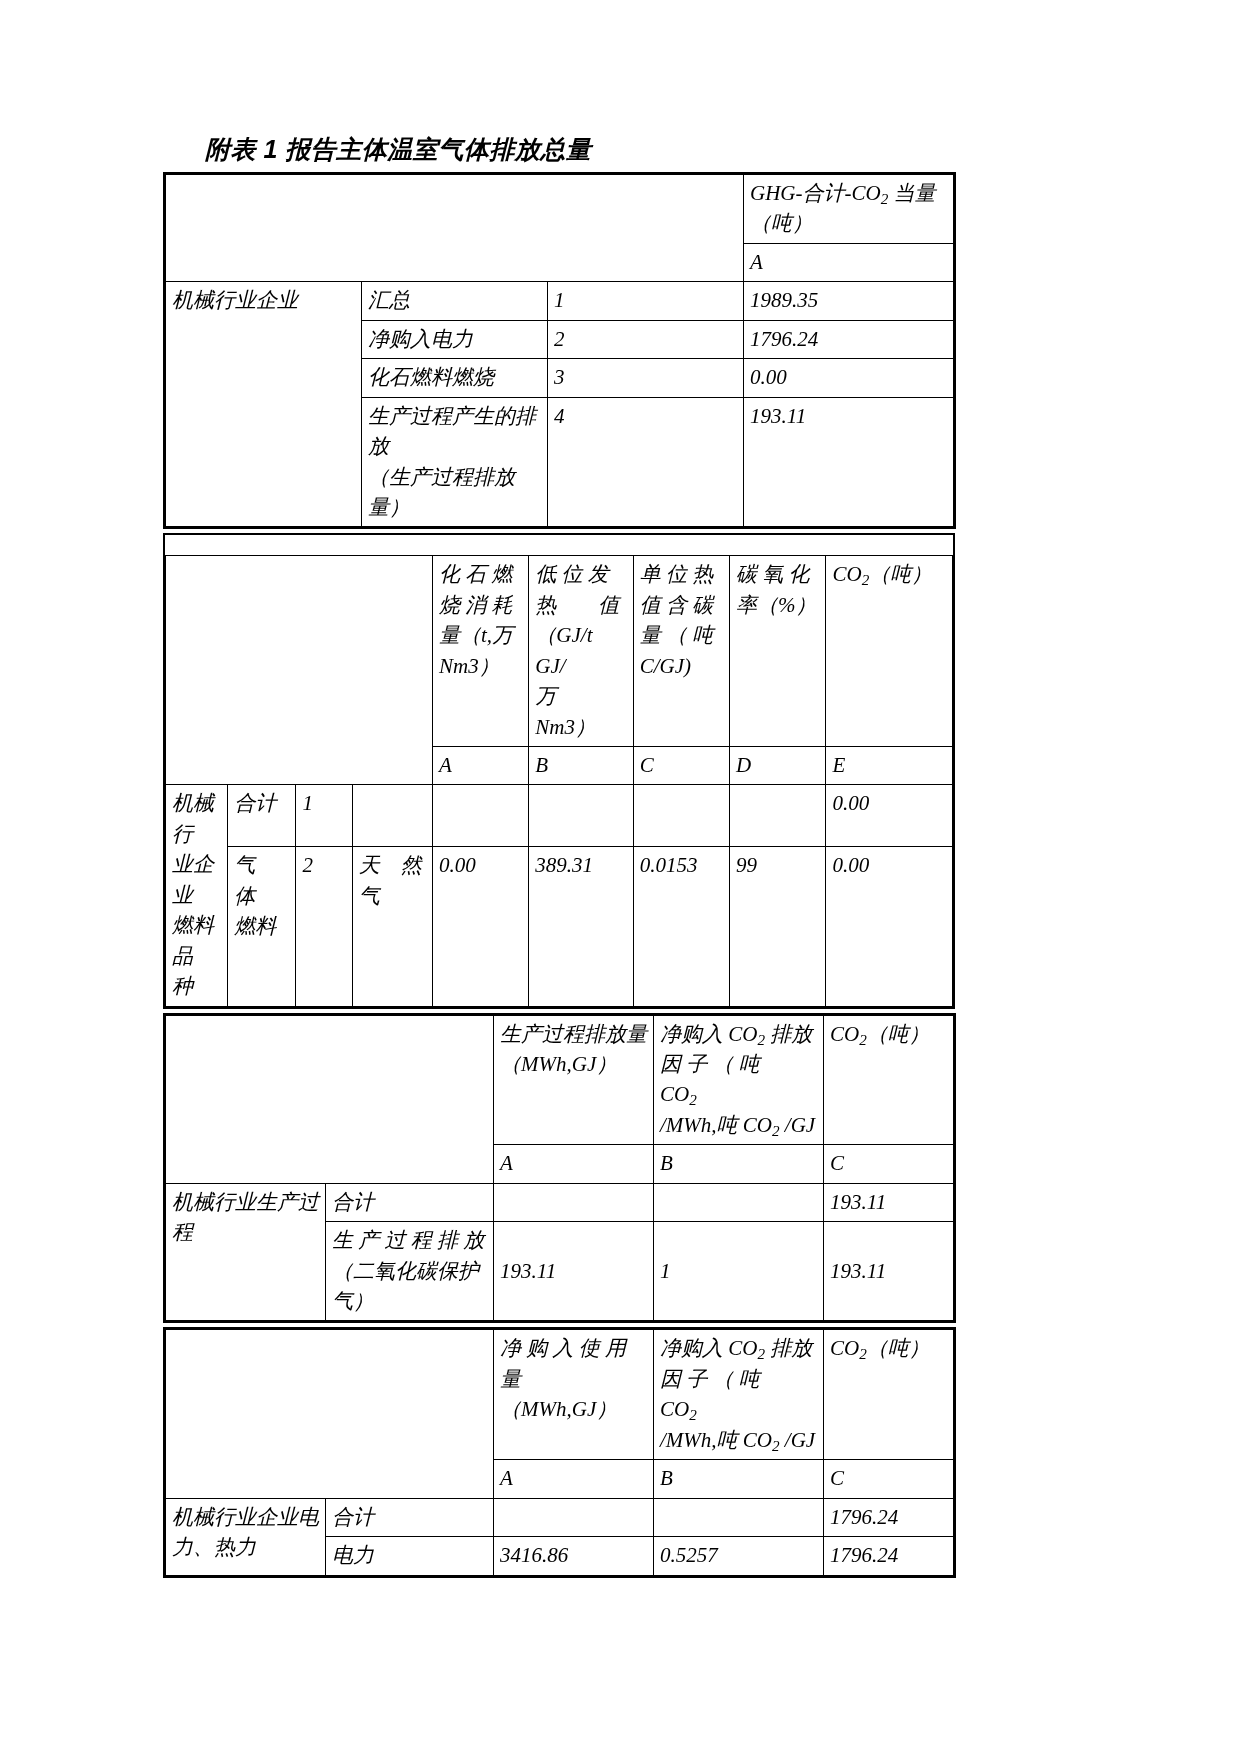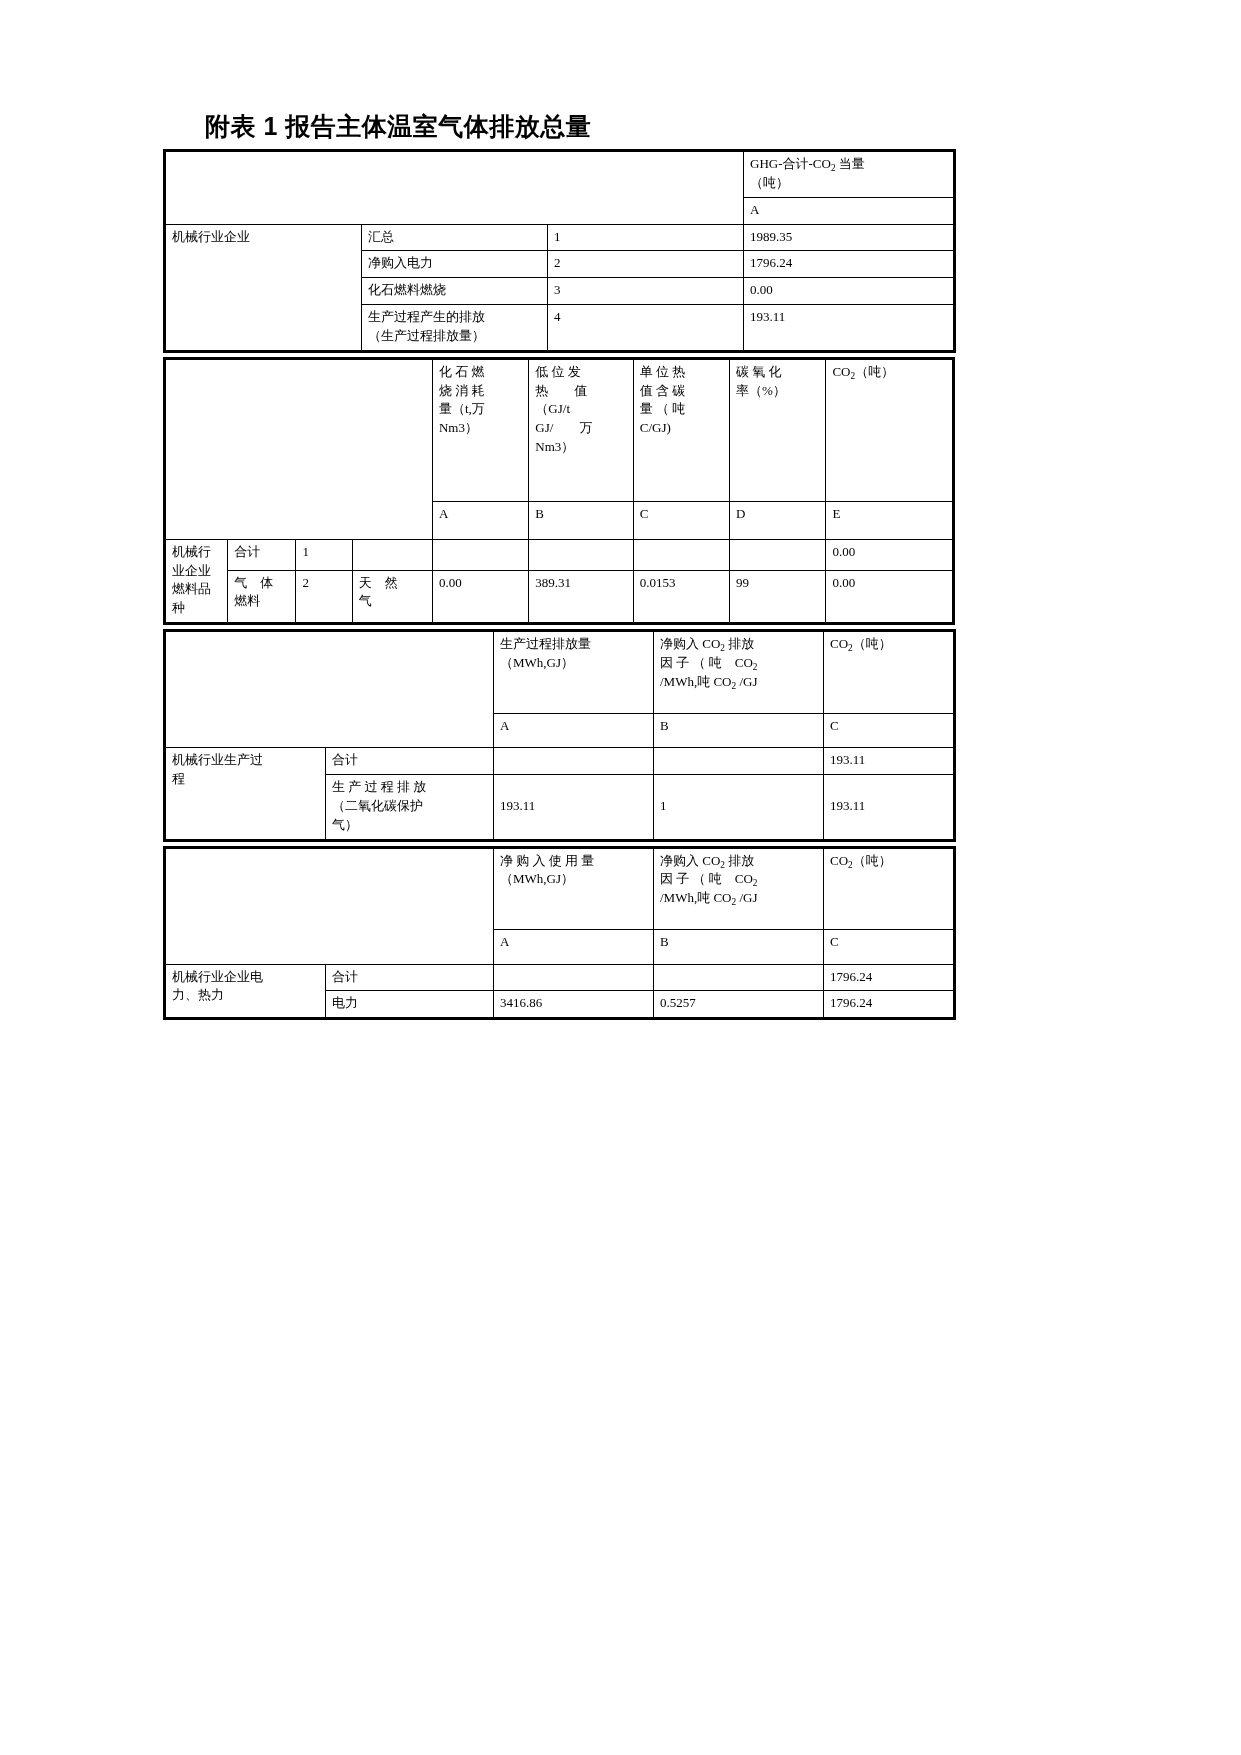--- a/index.html
+++ b/index.html
@@ -18,43 +18,44 @@
   .page {
     position: relative;
     width: 1241px;
     height: 1755px;
     box-sizing: border-box;
     padding: 0;
   }
   .content {
     position: absolute;
     left: 163px;
-    top: 111px;
+    top: 134px;
     width: 792px;
+    font-style: italic;
   }
 
   h2.tbl-title {
     font-family: "Liberation Sans", "DejaVu Sans", sans-serif;
     font-weight: bold;
     font-size: 25px;
     line-height: 1.2;
     margin: 0 0 8px 0;
     padding-left: 42px;
     letter-spacing: 0.5px;
   }
   .title-gap-1 { margin-top: 0; }
   .title-gap-2 { margin-top: 46px; }
   .title-gap-3 { margin-top: 36px; }
   .title-gap-4 { margin-top: 36px; }
 
   table.doc {
     border-collapse: collapse;
     width: 792px;
     table-layout: fixed;
-    font-size: 13px;
+    font-size: 21px;
     line-height: 1.45;
   }
   table.doc td {
     border: 1px solid #000000;
     padding: 3px 6px 4px 6px;
     vertical-align: top;
     word-wrap: break-word;
   }
   .empty-cell { }
   sub {
@@ -124,21 +125,21 @@
           <td>4</td>
           <td>193.11</td>
         </tr>
       </tbody>
     </table>
     </div>
 
     
 
     <div class="frame">
-    <table class="doc" style="width:788px;">
+    <table class="doc" style="width:788px;margin-top:20px;">
       <colgroup>
         <col style="width:62px">
         <col style="width:68px">
         <col style="width:56px">
         <col style="width:80px">
         <col style="width:96px">
         <col style="width:104px">
         <col style="width:96px">
         <col style="width:96px">
         <col style="width:126px">

